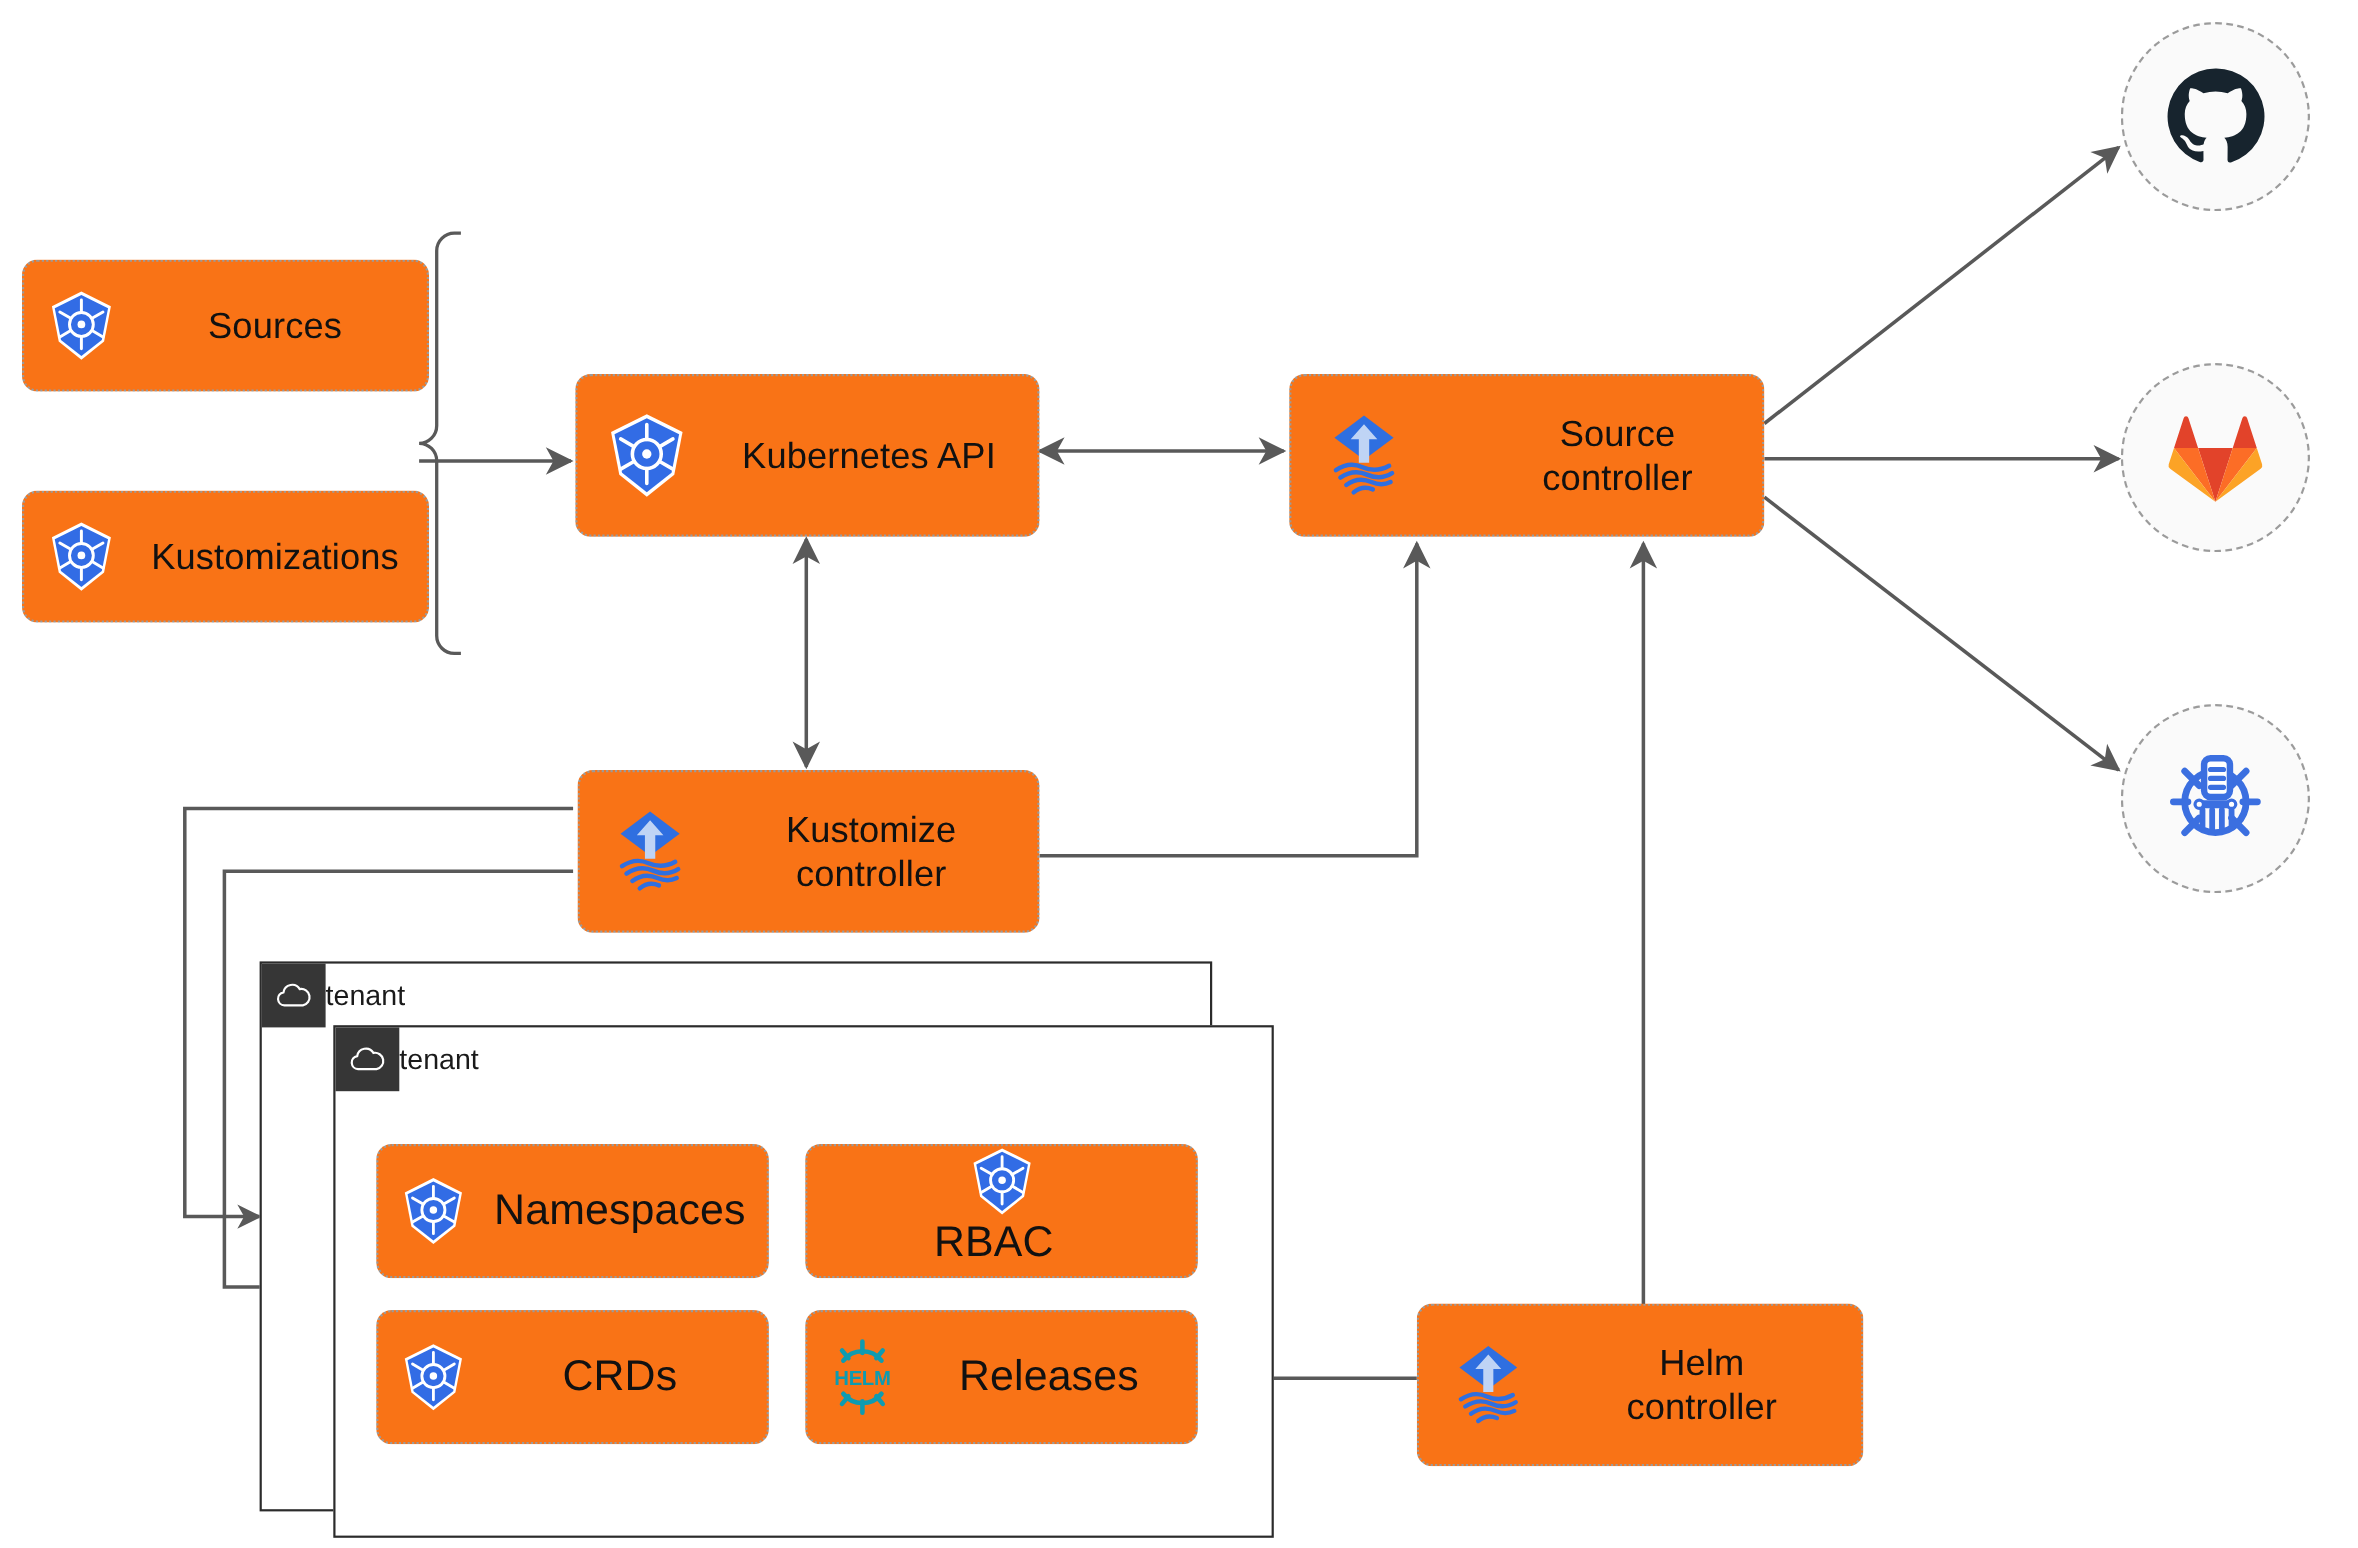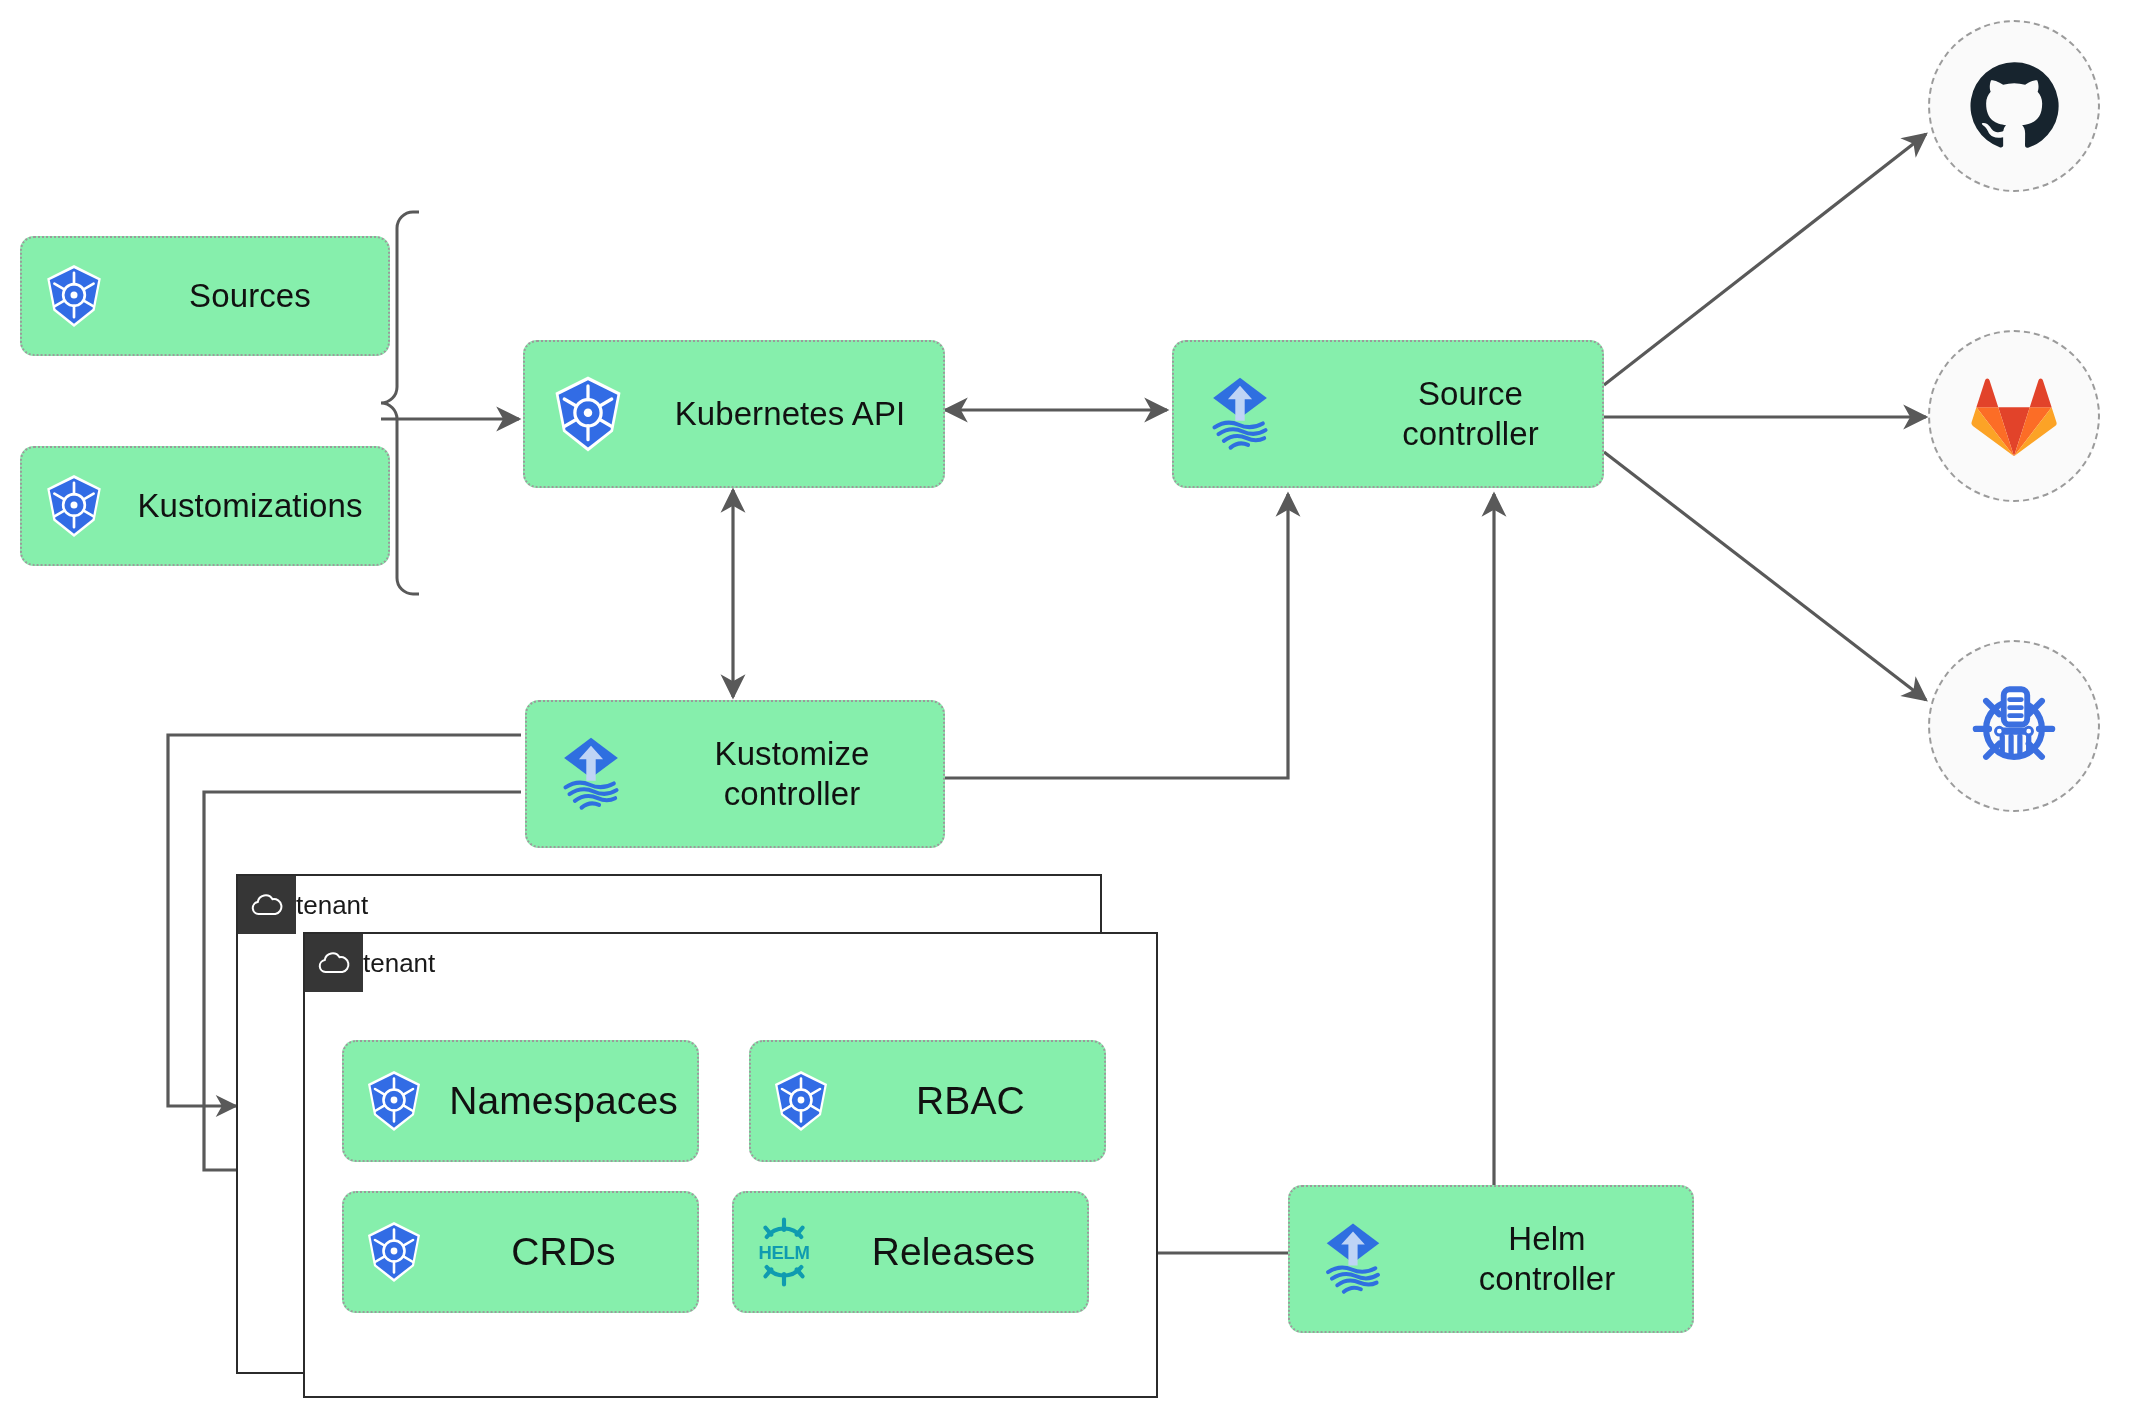--- a/index.html
+++ b/index.html
@@ -3,21 +3,21 @@
 <meta charset="utf-8">
 <style>
   html,body{margin:0;padding:0;background:#ffffff;}
   body{font-family:"Liberation Sans","DejaVu Sans",sans-serif;}
   #stage{position:relative;width:2144px;height:1407px;background:#fff;overflow:hidden;}
   #wires{position:absolute;left:0;top:0;width:2144px;height:1407px;pointer-events:none;}
 
   
   .node{
     position:absolute;
-    background:#86efac;
+    background:#f97316;
     border:2.5px dotted #9b9b9b;
     border-radius:14px;
     display:flex;
     align-items:center;
     box-sizing:border-box;
   }
   .node .ico{flex:0 0 auto;display:flex;align-items:center;justify-content:center;}
   .node .lbl{
     flex:1 1 auto;text-align:center;color:#111;
     font-size:33px;line-height:1.22;letter-spacing:.1px;white-space:pre-line;
@@ -275,21 +275,21 @@
           <g fill="none" stroke="#fff" stroke-width="2.6" stroke-linecap="round">
             <circle cx="32" cy="31" r="10.5"></circle>
             <path d="M32 9.5v11M32 41.5v11M13 20l9.6 5.6M41.4 36.4 51 42M13 42l9.6-5.6M41.4 25.6 51 20"></path>
           </g>
           <circle cx="32" cy="31" r="3.4" fill="#fff"></circle>
         </svg>
       </span>
       <span class="lbl">Namespaces</span>
     </div>
 
-    <div class="node small" style="left:444px; top:106px; width:357px; height:122px;">
+    <div class="node small" style="left:427px; top:106px; width:357px; height:122px;flex-direction:column;">
       <span class="ico" style="width:100px;">
         <svg width="64" height="64" viewBox="0 0 64 64">
           <path d="M32 2 58 15 52 46 32 62 12 46 6 15Z" fill="#fff"></path>
           <path d="M32 5 55.5 16.6 50 44.7 32 58.8 14 44.7 8.5 16.6Z" fill="#326CE5"></path>
           <g fill="none" stroke="#fff" stroke-width="2.6" stroke-linecap="round">
             <circle cx="32" cy="31" r="10.5"></circle>
             <path d="M32 9.5v11M32 41.5v11M13 20l9.6 5.6M41.4 36.4 51 42M13 42l9.6-5.6M41.4 25.6 51 20"></path>
           </g>
           <circle cx="32" cy="31" r="3.4" fill="#fff"></circle>
         </svg>

